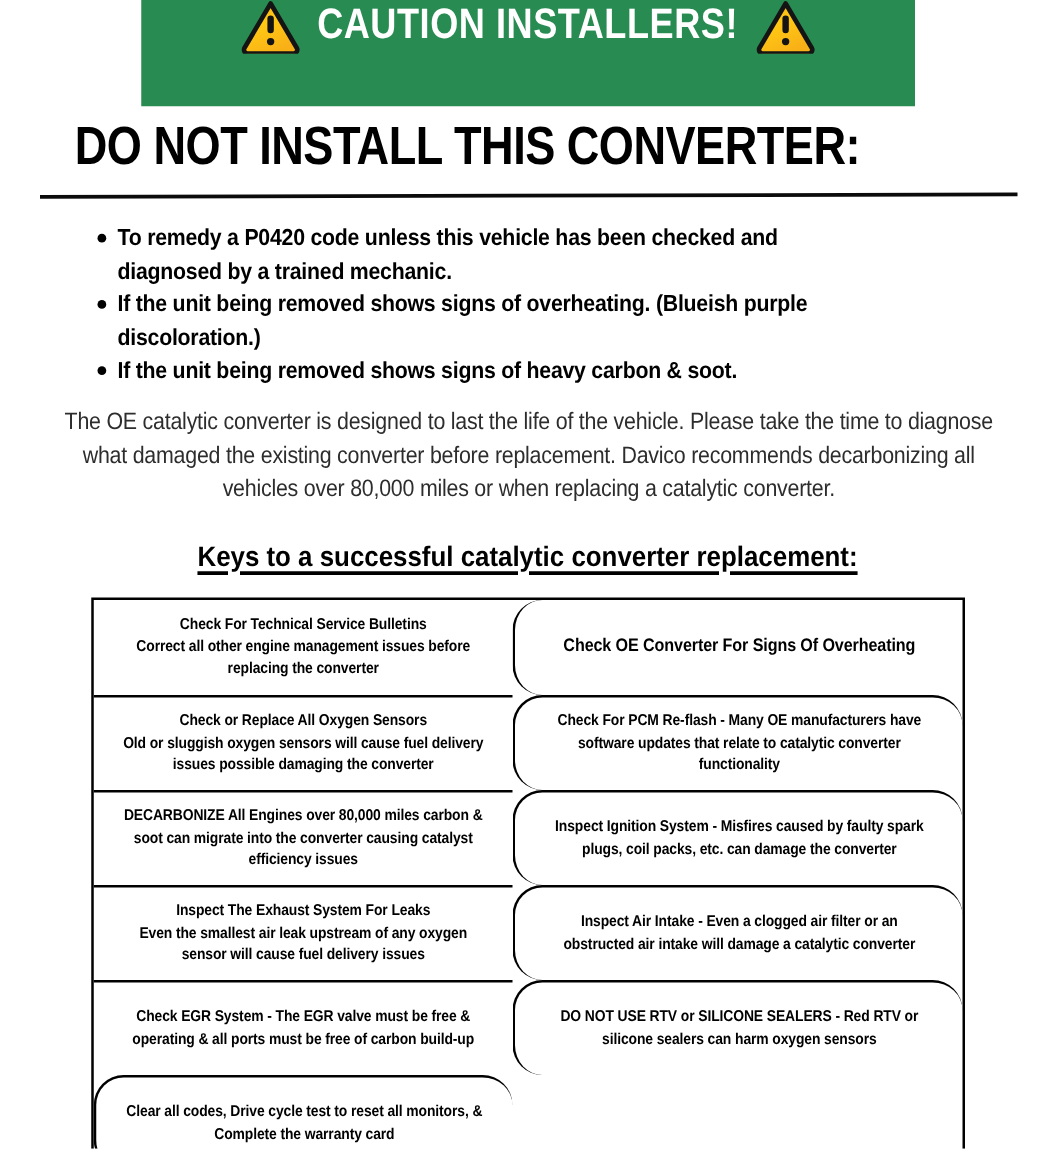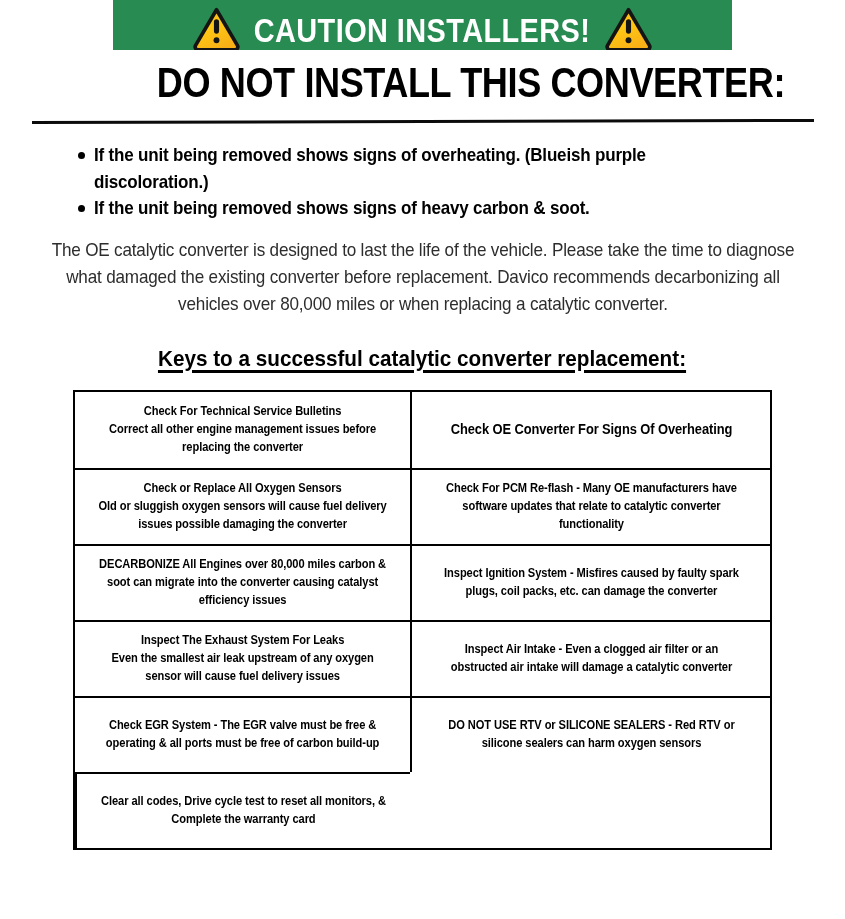--- a/index.html
+++ b/index.html
@@ -2,32 +2,32 @@
 <html><head>
 <meta charset="utf-8">
 <style>
   html,body { margin:0; padding:0; background:#fff; }
   .page {
     width:845px; height:919px; background:#ffffff; overflow:hidden;
     font-family:"Liberation Sans", sans-serif; color:#000; position:relative;
   }
   
   .banner {
-    width:619px; height:50px; margin:0 auto;
-    display:flex; align-items:flex-end; justify-content:center;
+    width:619px; height:85px; margin:0 auto;
+    display:flex; align-items:flex-start; justify-content:center;
   }
   .banner-title {
     color:#ffffff; font-size:34px; font-weight:bold; white-space:nowrap;
     display:inline-block; transform:scaleX(0.85); letter-spacing:0.5px;
     margin:0 -26px;
   }
   .tri-icon { flex:none; width:47px; height:43px; margin:0 10px; }
   .tri-icon svg { width:47px; height:43px; display:block; }
   
-  .main-heading { margin:11px 0 0; text-align:right; line-height:1; }
+  .main-heading { margin:11px 0 0; text-align:left; line-height:1; }
   .main-heading span {
     display:inline-block; font-size:43px; font-weight:bold; white-space:nowrap;
     transform:scaleX(0.84); letter-spacing:-0.5px;
   }
   
   .divider { width:782px; height:3px; margin:16px auto 0; transform:rotate(-0.15deg); }
   
   .warnings { margin:19px 0 0 78px; padding:0; list-style:none; }
   .warning-item { display:flex; }
   .bullet-dot { flex:none; width:7px; height:7px; border-radius:50%; background:#000; margin:10px 9px 0 0; }
@@ -48,21 +48,21 @@
     display:inline-block; font-size:22.5px; font-weight:bold; white-space:nowrap;
     transform:scaleX(0.92); text-decoration:underline;
     text-decoration-thickness:2.5px; text-underline-offset:4px;
   }
   
   .keys-table {
     width:695px; margin:17px 0 0 73px; border:2.5px solid #000;
     display:grid; grid-template-columns:335px 1fr; grid-auto-rows:76px;
   }
   .cell { display:flex; align-items:center; justify-content:center; overflow:visible; }
-  .cell.cr { border-left:2.5px solid #000; }
+  .cell.cr { border-left:2.5px solid #000;border-radius:24px; }
   .cell.bt { border-top:2.5px solid #000; }
   .cell-inner {
     flex:none; width:112%; text-align:center; font-weight:bold;
     font-size:12.5px; line-height:1.42; white-space:pre-line;
     transform:scaleX(0.89); letter-spacing:-0.1px;
   }
   .cell.emph .cell-inner { font-size:14.5px; }
 </style>
 </head>
 <body>
@@ -97,20 +97,25 @@
     </span>
   </div>
 
   <h1 class="main-heading">
     <span>DO NOT INSTALL THIS CONVERTER:</span>
   </h1>
 
   <div class="divider" style="background: rgb(11, 11, 11);"></div>
 
   <ul class="warnings">
+    <li class="warning-item">
+      <span class="bullet-dot"></span>
+      <div class="warning-text">To remedy a P0420 code unless this vehicle has been checked and
+diagnosed by a trained mechanic.</div>
+    </li>
     <li class="warning-item">
       <span class="bullet-dot"></span>
       <div class="warning-text">If the unit being removed shows signs of overheating. (Blueish purple
 discoloration.)</div>
     </li>
     <li class="warning-item">
       <span class="bullet-dot"></span>
       <div class="warning-text">If the unit being removed shows signs of heavy carbon &amp; soot.</div>
     </li>
   </ul>

